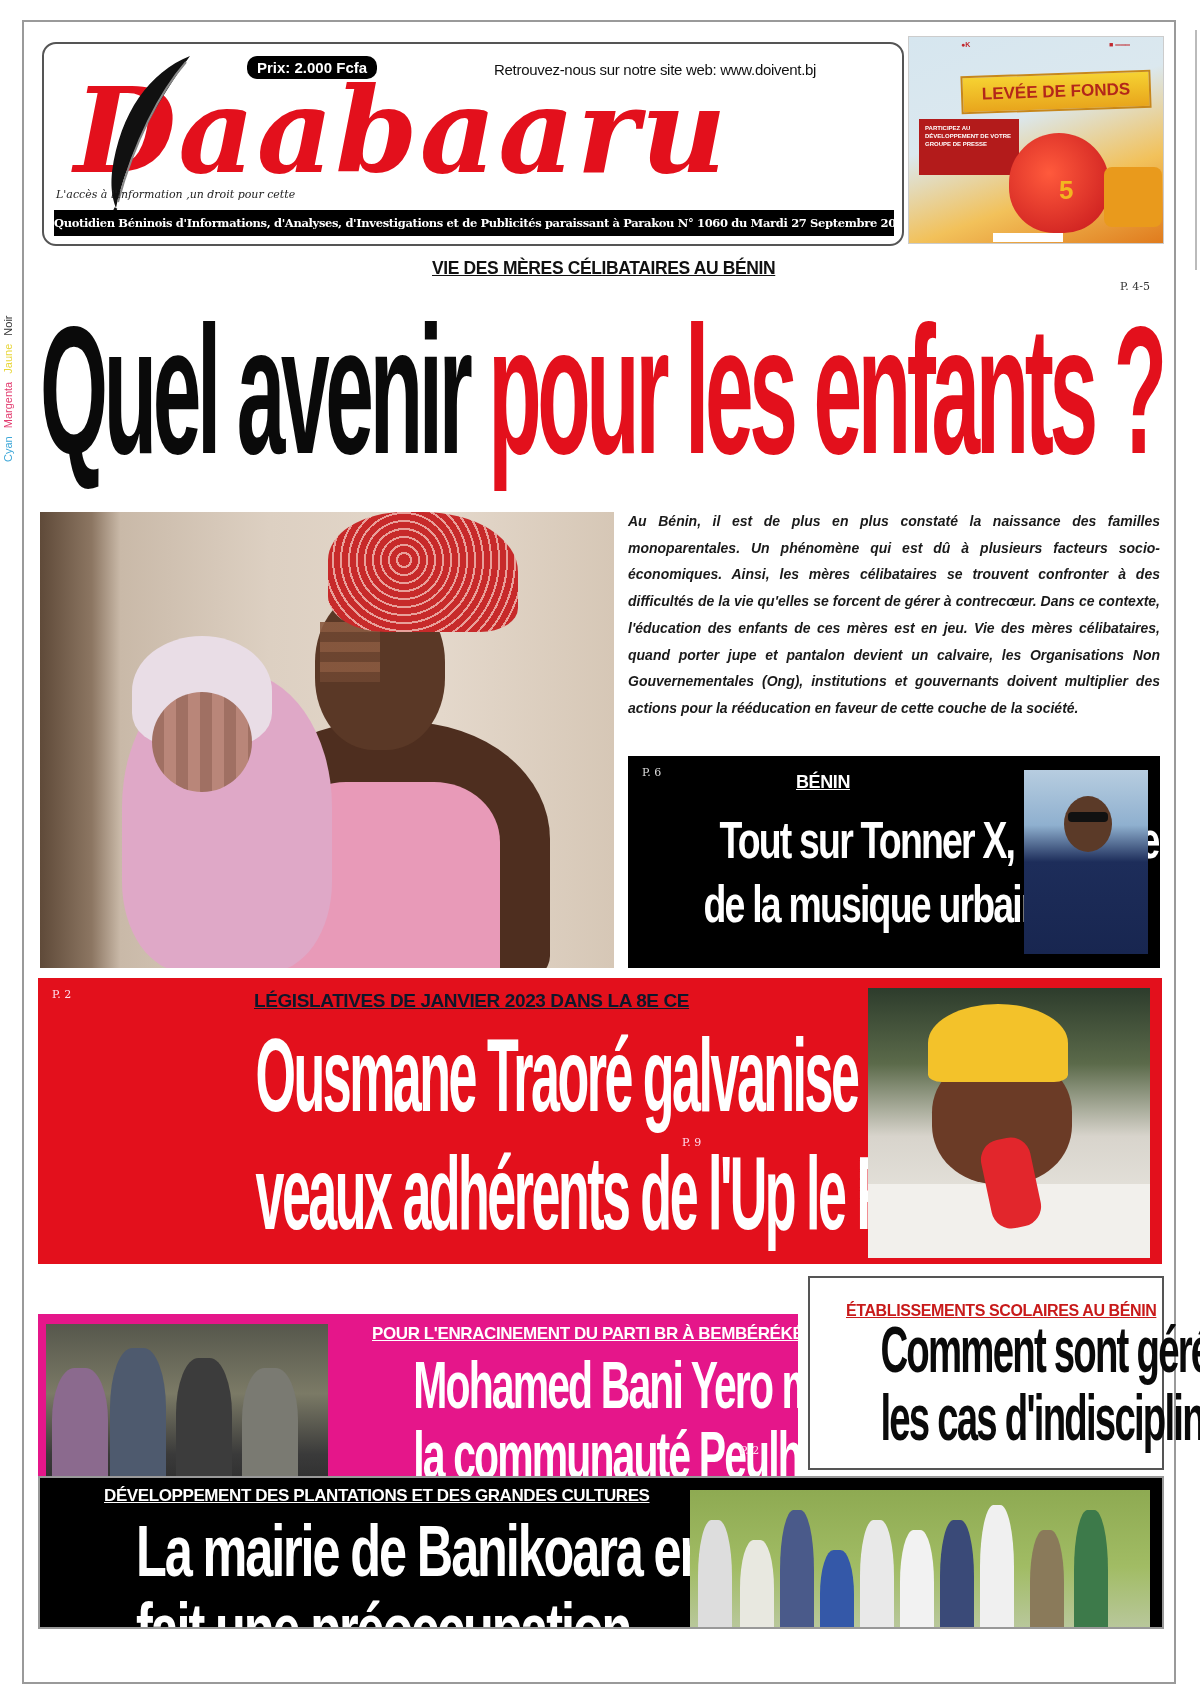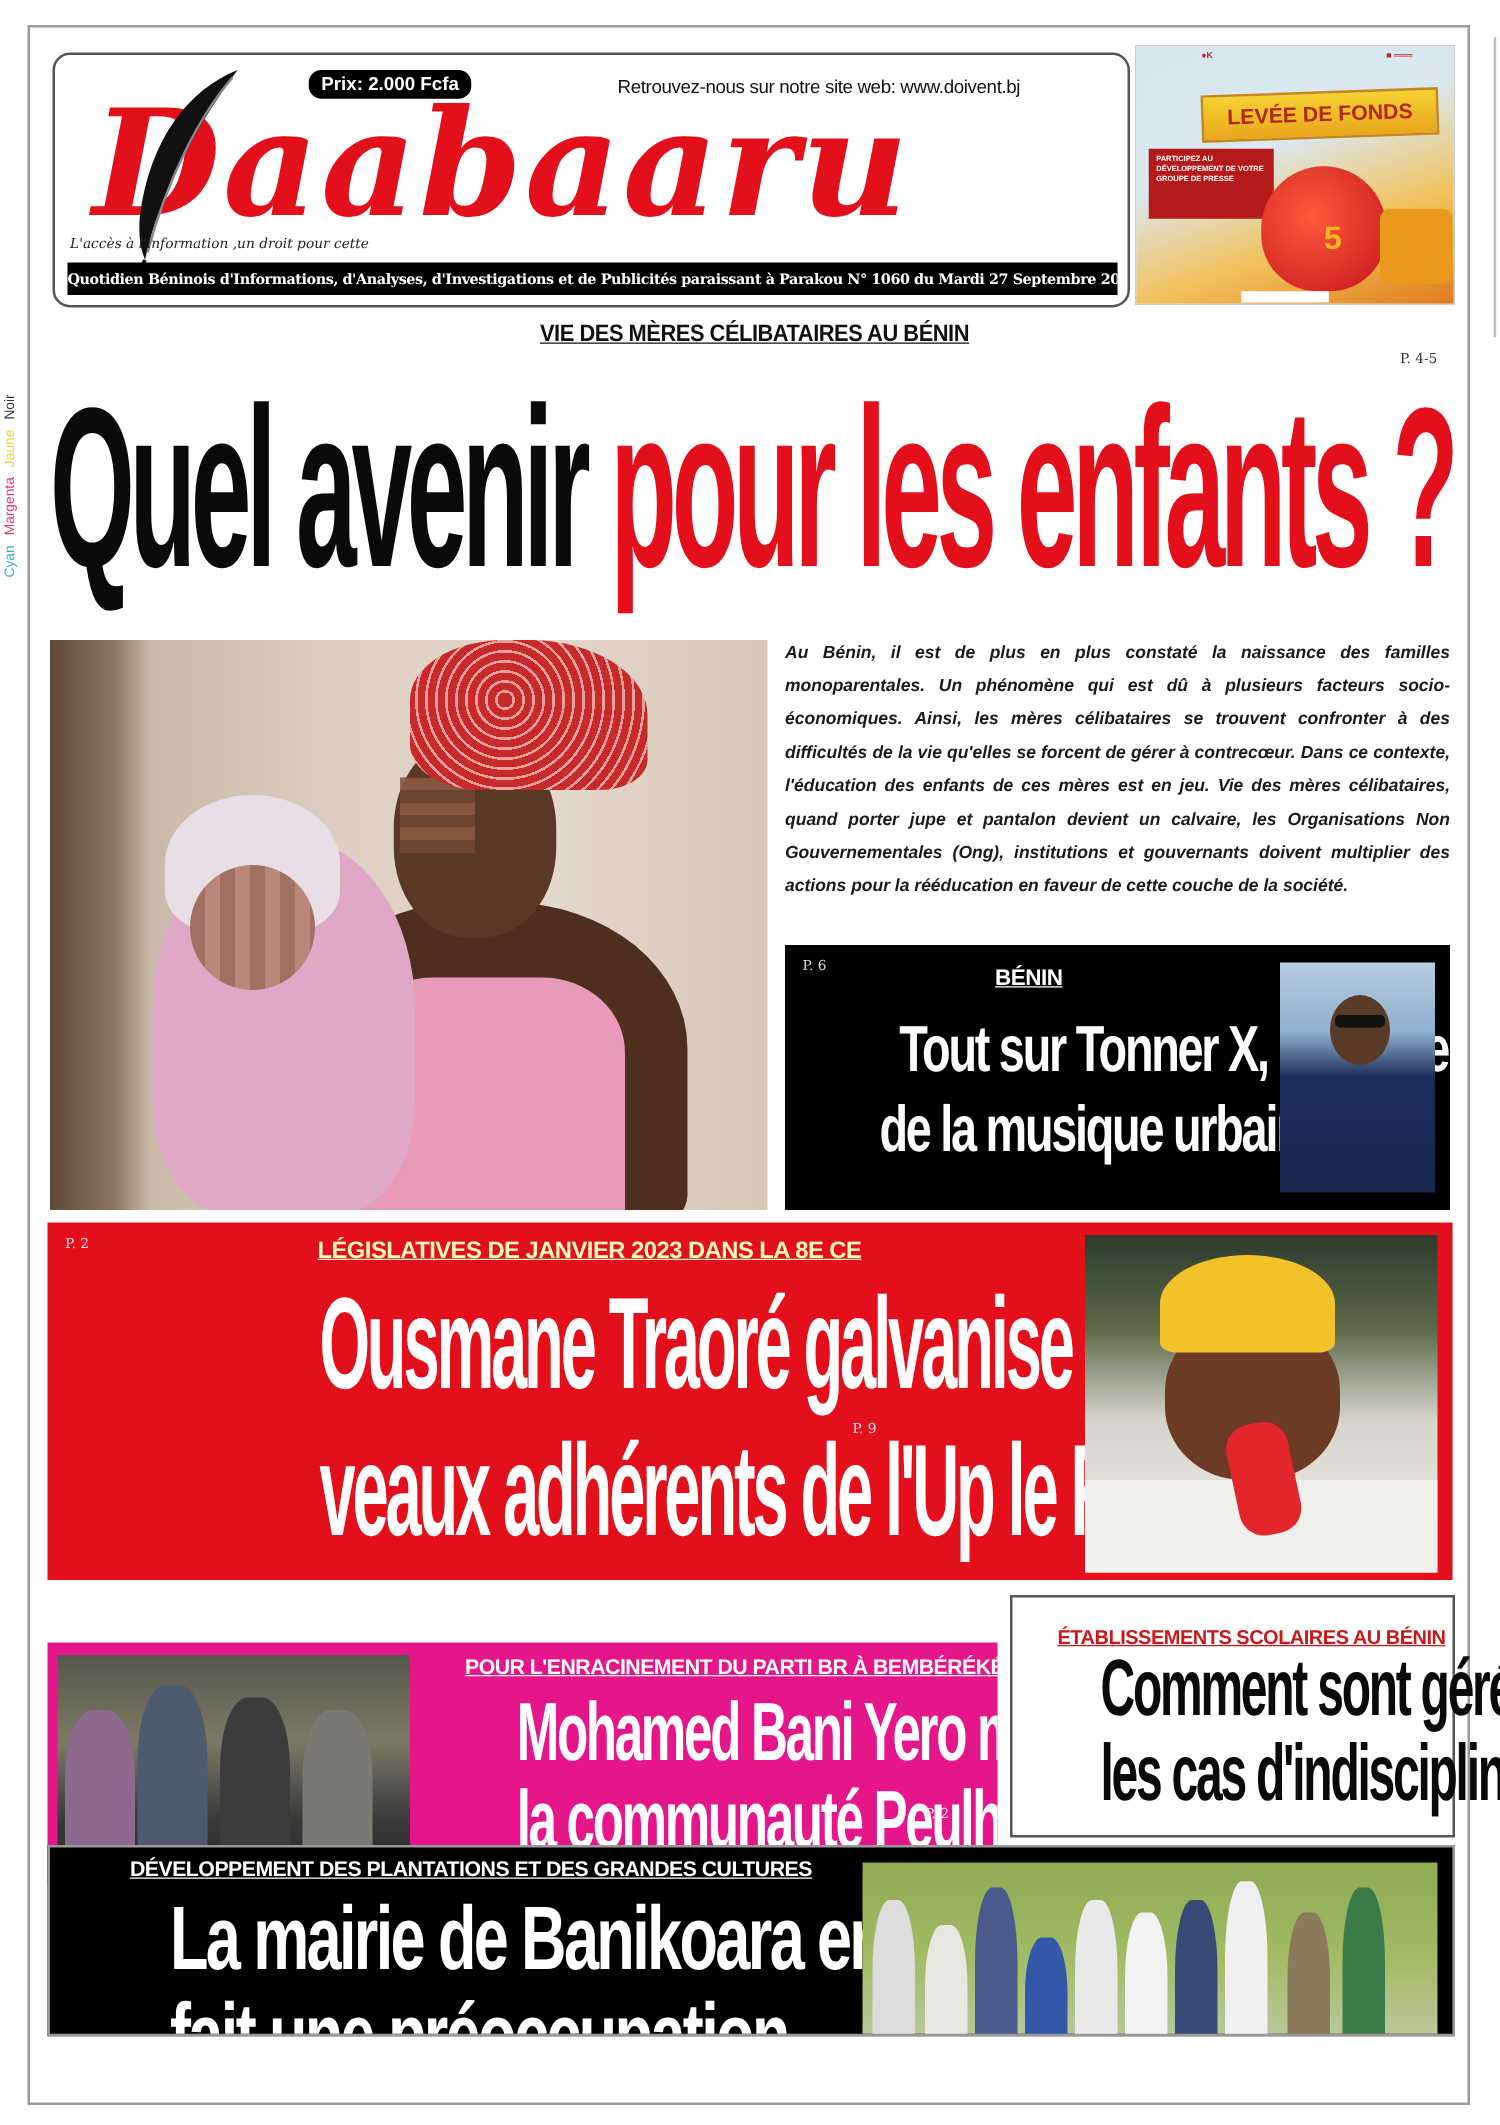--- a/index.html
+++ b/index.html
@@ -56,21 +56,21 @@
   .bt-ref { left: 14px; top: 10px; color: #ddd; }
   .bt-kicker { left: 168px; top: 16px; font-size: 18px; color: #fff; }
   .bt-head { position: absolute; left: 6px; top: 52px; width: 380px; text-align: center; color: #fff; font-family: "Liberation Sans Narrow", "Liberation Sans", sans-serif; font-weight: bold; font-size: 52px; line-height: 64px; letter-spacing: -2.5px; }
   .bt-head span { display: inline-block; transform: scaleX(0.72); transform-origin: center; white-space: nowrap; }
   .bt-photo { position: absolute; left: 396px; top: 14px; width: 124px; height: 184px; background: linear-gradient(180deg, #b7cde0 0%, #8fb0cf 30%, #1d2d5a 50%, #182650 100%); overflow: hidden; }
   .bt-face { position: absolute; left: 40px; top: 26px; width: 48px; height: 56px; border-radius: 50%; background: #5b3a28; }
   .bt-glasses { position: absolute; left: 44px; top: 42px; width: 40px; height: 10px; background: #111; border-radius: 4px; }
 
   .box-ousmane { position: absolute; left: 38px; top: 978px; width: 1124px; height: 286px; background: #e3101c; overflow: hidden; }
   .bo-ref1 { left: 14px; top: 10px; color: #fde; }
-  .bo-kicker { left: 216px; top: 12px; font-size: 19px; color: #fef9c3; }
+  .bo-kicker { left: 216px; top: 12px; font-size: 19px; color: #0f172a; }
   .bo-head { position: absolute; left: 10px; top: 38px; width: 830px; text-align: center; color: #fff; font-family: "Liberation Sans Narrow", "Liberation Sans", sans-serif; font-weight: bold; font-size: 104px; line-height: 118px; letter-spacing: -5px; }
   .bo-head span { display: block; transform: scaleX(0.5); transform-origin: center; white-space: nowrap; }
   .bo-ref2 { left: 644px; top: 158px; color: #fde; }
   .bo-photo { position: absolute; left: 830px; top: 10px; width: 282px; height: 270px; background: linear-gradient(180deg, #2d3c2c 0%, #5b6a4a 28%, #d8d4cc 55%, #f1efe9 100%); overflow: hidden; }
   .bo-cap { position: absolute; left: 60px; top: 16px; width: 140px; height: 78px; border-radius: 50% 50% 10% 10%; background: #f3c22a; }
   .bo-face { position: absolute; left: 64px; top: 66px; width: 140px; height: 130px; border-radius: 45%; background: #6b3b26; }
   .bo-mic { position: absolute; left: 118px; top: 150px; width: 50px; height: 90px; border-radius: 20px; background: #e2262c; transform: rotate(-12deg); }
   .bo-shirt { position: absolute; left: 0; top: 196px; width: 282px; height: 80px; background: #f2f0ec; }
 
   .box-mohamed { position: absolute; left: 38px; top: 1276px; width: 760px; height: 194px; background: #e5168a; overflow: hidden; margin-top: 38px; }

